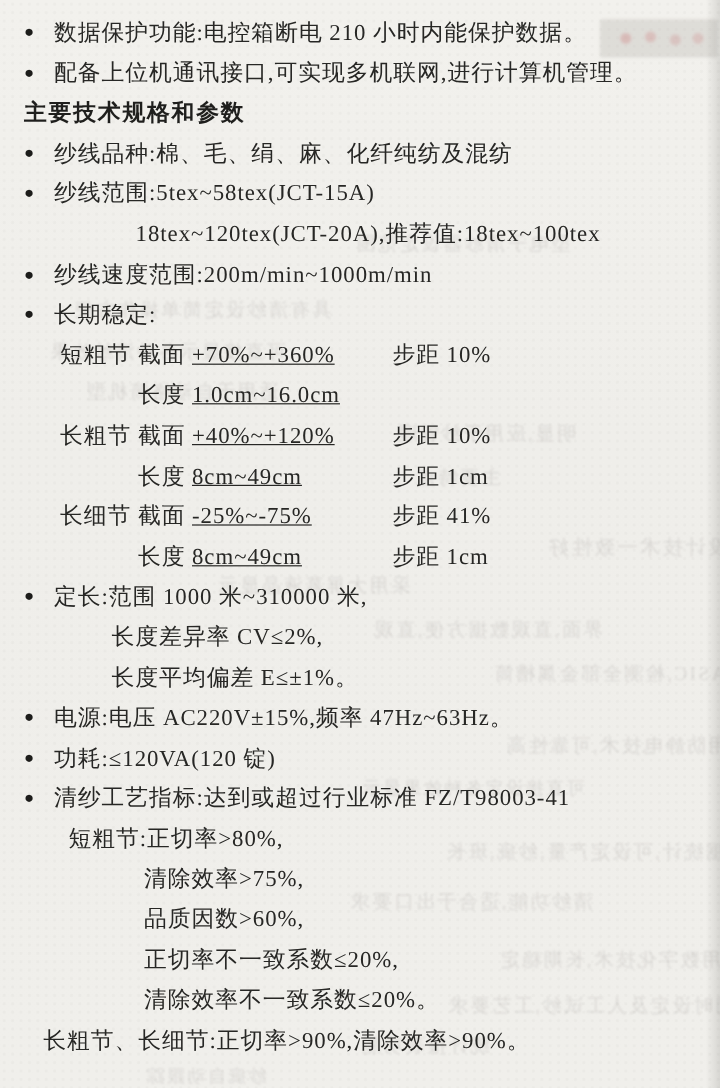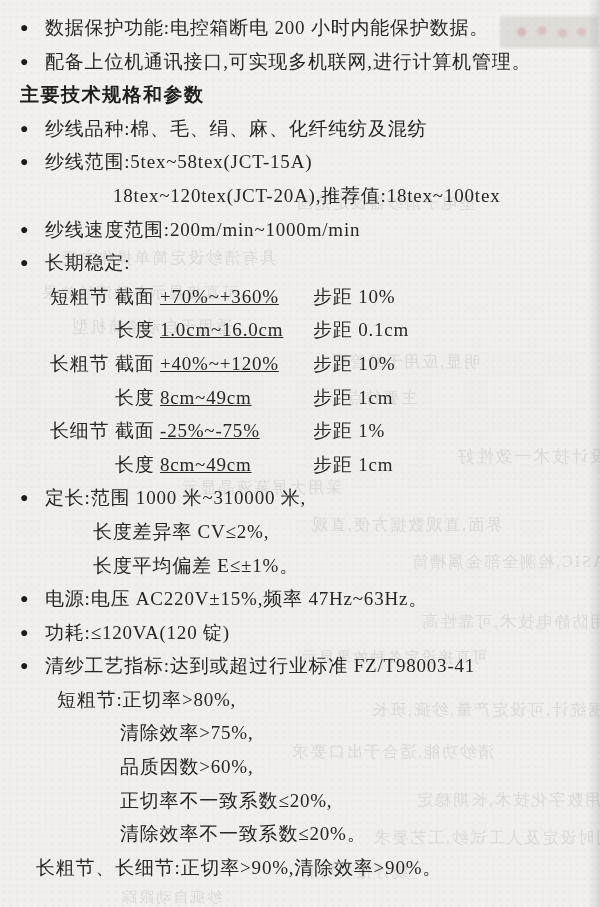--- a/index.html
+++ b/index.html
@@ -57,21 +57,21 @@
   .heading-text{left:20px;font-weight:bold;letter-spacing:1.5px;
     font-family:Liberation Sans, sans-serif;color:#1f1f1d;}
   .indent1-text{left:93px;}
   .indent2-text{left:113px;}
   .sub-text{left:57px;}
   .sub2-text{left:120px;}
   .sub3-text{left:36px;}
   .c-label{left:50px;text-align:right;}
   .c-param{left:115px;}
   .c-value{left:160px;text-decoration:underline;}
-  .c-step{left:313px;}
+  .c-step{left:327px;}
 </style>
 </head>
 <body>
 
 <div class="page">
   <div class="ghost-layer">
       <div class="ghost-line" style="top: 193px; left: 295px; font-size: 16px;">型电子清纱器设定范围</div>
       <div class="ghost-line" style="top: 248px; left: 60px; font-size: 16px;">具有清纱设定简单操作方便</div>
       <div class="ghost-line" style="top: 283px; left: 40px; font-size: 16px;">可直接显示各种清纱效果</div>
       <div class="ghost-line" style="top: 317px; left: 70px; font-size: 16px;">适用于自动络筒机型</div>
@@ -87,21 +87,21 @@
       <div class="ghost-line" style="top: 742px; left: 290px; font-size: 16px;">清纱功能,适合于出口要求</div>
       <div class="ghost-line" style="top: 790px; left: 415px; font-size: 16px;">正切,采用数字化技术,长期稳定</div>
       <div class="ghost-line" style="top: 828px; left: 372px; font-size: 16px;">同时设定及人工试纱,工艺要求</div>
       <div class="ghost-line" style="top: 862px; left: 300px; font-size: 16px;">统计报表功能</div>
       <div class="ghost-line" style="top: 888px; left: 120px; font-size: 15px;">纱疵自动跟踪</div>
     </div>
   <div class="ghost-banner"></div>
   <div class="content">
       <div class="line">
         <span class="bullet-dot">●</span>
-        <span class="bullet-text">数据保护功能:电控箱断电 200 小时内能保护数据。</span>
+        <span class="bullet-text">数据保护功能:电控箱断电 210 小时内能保护数据。</span>
       </div>
       <div class="line">
         <span class="bullet-dot">●</span>
         <span class="bullet-text">配备上位机通讯接口,可实现多机联网,进行计算机管理。</span>
       </div>
       <div class="line">
         <span class="heading-text">主要技术规格和参数</span>
       </div>
       <div class="line">
         <span class="bullet-dot">●</span>
@@ -124,38 +124,37 @@
       </div>
       <div class="line">
         <span class="c-label">短粗节</span>
         <span class="c-param">截面</span>
         <span class="c-value">+70%~+360%</span>
         <span class="c-step">步距 10%</span>
       </div>
       <div class="line">
         <span class="c-param">长度</span>
         <span class="c-value">1.0cm~16.0cm</span>
-        <span class="c-step">步距 0.1cm</span>
       </div>
       <div class="line">
         <span class="c-label">长粗节</span>
         <span class="c-param">截面</span>
         <span class="c-value">+40%~+120%</span>
         <span class="c-step">步距 10%</span>
       </div>
       <div class="line">
         <span class="c-param">长度</span>
         <span class="c-value">8cm~49cm</span>
         <span class="c-step">步距 1cm</span>
       </div>
       <div class="line">
         <span class="c-label">长细节</span>
         <span class="c-param">截面</span>
         <span class="c-value">-25%~-75%</span>
-        <span class="c-step">步距 1%</span>
+        <span class="c-step">步距 41%</span>
       </div>
       <div class="line">
         <span class="c-param">长度</span>
         <span class="c-value">8cm~49cm</span>
         <span class="c-step">步距 1cm</span>
       </div>
       <div class="line">
         <span class="bullet-dot">●</span>
         <span class="bullet-text">定长:范围 1000 米~310000 米,</span>
       </div>

